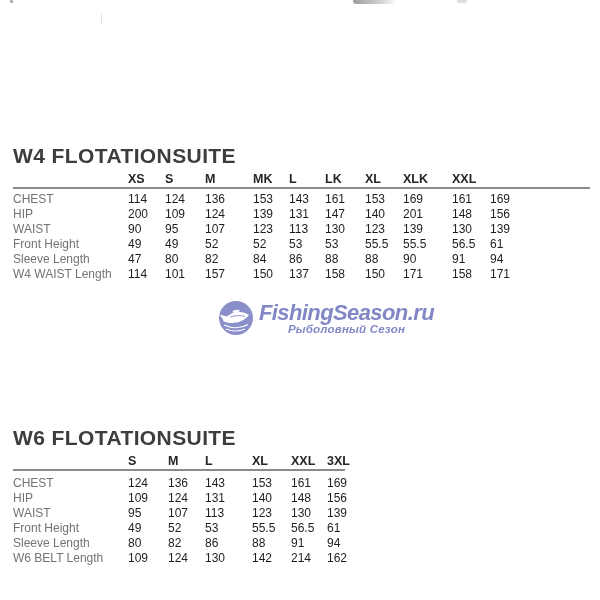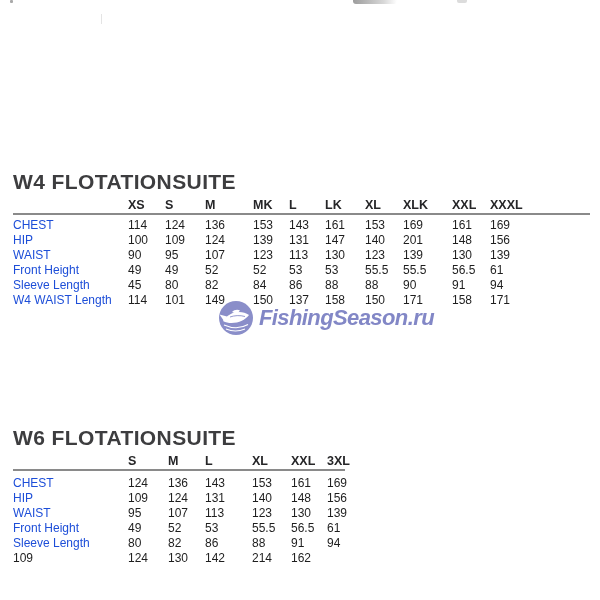--- a/index.html
+++ b/index.html
@@ -25,22 +25,22 @@
   .size-table{margin-top:5px;}
   .trow{display:grid;align-items:end;}
   .w4 .trow{grid-template-columns:115px 37px 40px 48px 36px 36px 40px 38px 49px 38px 1fr;}
   .w6 .trow{grid-template-columns:115px 40px 37px 47px 39px 36px 1fr;}
   .thead{height:15px;border-bottom:2px solid #8a8a8a;font-weight:700;}
   .thead .tcell{font-size:12.5px;color:#262628;padding-bottom:9px;}
   .tbody{margin-top:2px;}
   .w6 .tbody{margin-top:4px;}
   .tbody .trow{height:15px;align-items:center;}
   .tcell{font-size:12px;color:#1e1e1e;white-space:nowrap;}
-  .tcell.lbl{color:#1d4ed8;}
-  .w4{width:577px;top:170px;}
+  .tcell.lbl{color:#737373;}
+  .w4{width:577px;top:144px;}
   .w6{width:332px;top:394px;margin-top:32px;}
 
   
   .watermark{
     position:absolute;left:218px;top:300px;
     display:flex;align-items:center;gap:5px;
     color:#8287c6;
   }
   .wm-icon{width:36px;height:36px;flex:0 0 auto;display:block;}
   .wm-text{display:flex;flex-direction:column;align-items:center;}
@@ -68,39 +68,38 @@
         <span class="tcell lbl"></span>
         <span class="tcell">XS</span>
         <span class="tcell">S</span>
         <span class="tcell">M</span>
         <span class="tcell">MK</span>
         <span class="tcell">L</span>
         <span class="tcell">LK</span>
         <span class="tcell">XL</span>
         <span class="tcell">XLK</span>
         <span class="tcell">XXL</span>
-        <span class="tcell">XXXL</span>
       </div>
       <div class="tbody">
         <div class="trow">
           <span class="tcell lbl">CHEST</span>
           <span class="tcell">114</span>
           <span class="tcell">124</span>
           <span class="tcell">136</span>
           <span class="tcell">153</span>
           <span class="tcell">143</span>
           <span class="tcell">161</span>
           <span class="tcell">153</span>
           <span class="tcell">169</span>
           <span class="tcell">161</span>
           <span class="tcell">169</span>
         </div>
         <div class="trow">
           <span class="tcell lbl">HIP</span>
-          <span class="tcell">100</span>
+          <span class="tcell">200</span>
           <span class="tcell">109</span>
           <span class="tcell">124</span>
           <span class="tcell">139</span>
           <span class="tcell">131</span>
           <span class="tcell">147</span>
           <span class="tcell">140</span>
           <span class="tcell">201</span>
           <span class="tcell">148</span>
           <span class="tcell">156</span>
         </div>
@@ -125,36 +124,36 @@
           <span class="tcell">52</span>
           <span class="tcell">53</span>
           <span class="tcell">53</span>
           <span class="tcell">55.5</span>
           <span class="tcell">55.5</span>
           <span class="tcell">56.5</span>
           <span class="tcell">61</span>
         </div>
         <div class="trow">
           <span class="tcell lbl">Sleeve Length</span>
-          <span class="tcell">45</span>
+          <span class="tcell">47</span>
           <span class="tcell">80</span>
           <span class="tcell">82</span>
           <span class="tcell">84</span>
           <span class="tcell">86</span>
           <span class="tcell">88</span>
           <span class="tcell">88</span>
           <span class="tcell">90</span>
           <span class="tcell">91</span>
           <span class="tcell">94</span>
         </div>
         <div class="trow">
           <span class="tcell lbl">W4 WAIST Length</span>
           <span class="tcell">114</span>
           <span class="tcell">101</span>
-          <span class="tcell">149</span>
+          <span class="tcell">157</span>
           <span class="tcell">150</span>
           <span class="tcell">137</span>
           <span class="tcell">158</span>
           <span class="tcell">150</span>
           <span class="tcell">171</span>
           <span class="tcell">158</span>
           <span class="tcell">171</span>
         </div>
       </div>
     </div>
@@ -167,20 +166,21 @@
       <path d="M5 21 C10 12, 23 9, 31 15 C27 21, 14 26, 5 21 Z" fill="#ffffff"></path>
       <path d="M6 21 L1.5 14.5 L9 16.5 Z" fill="#ffffff"></path>
       <path d="M14 12 C16 9.5, 20 9, 22 10.5 L19 14 Z" fill="#ffffff"></path>
       <path d="M6 25 C14 28.5, 23 28.5, 30 24.5" stroke="#ffffff" stroke-width="1.1" fill="none"></path>
       <path d="M8 29 C14 31.5, 21 31.5, 27 29" stroke="#ffffff" stroke-width="1.1" fill="none"></path>
       <path d="M12 17 C16 15.5, 22 15, 27 16.5" stroke="#8a8ec9" stroke-width="0.9" fill="none"></path>
     </svg>
   </span>
   <div class="wm-text">
     <div class="wm-brand">FishingSeason.ru</div>
+    <div class="wm-sub">Рыболовный Сезон</div>
   </div>
 </div>
 
 <section class="table-section w6">
   <h2>W6 FLOTATIONSUITE</h2>
   <div class="size-table">
       <div class="trow thead">
         <span class="tcell lbl"></span>
         <span class="tcell">S</span>
         <span class="tcell">M</span>
@@ -229,20 +229,21 @@
         <div class="trow">
           <span class="tcell lbl">Sleeve Length</span>
           <span class="tcell">80</span>
           <span class="tcell">82</span>
           <span class="tcell">86</span>
           <span class="tcell">88</span>
           <span class="tcell">91</span>
           <span class="tcell">94</span>
         </div>
         <div class="trow">
+          <span class="tcell lbl">W6 BELT Length</span>
           <span class="tcell">109</span>
           <span class="tcell">124</span>
           <span class="tcell">130</span>
           <span class="tcell">142</span>
           <span class="tcell">214</span>
           <span class="tcell">162</span>
         </div>
       </div>
     </div>
 </section>

